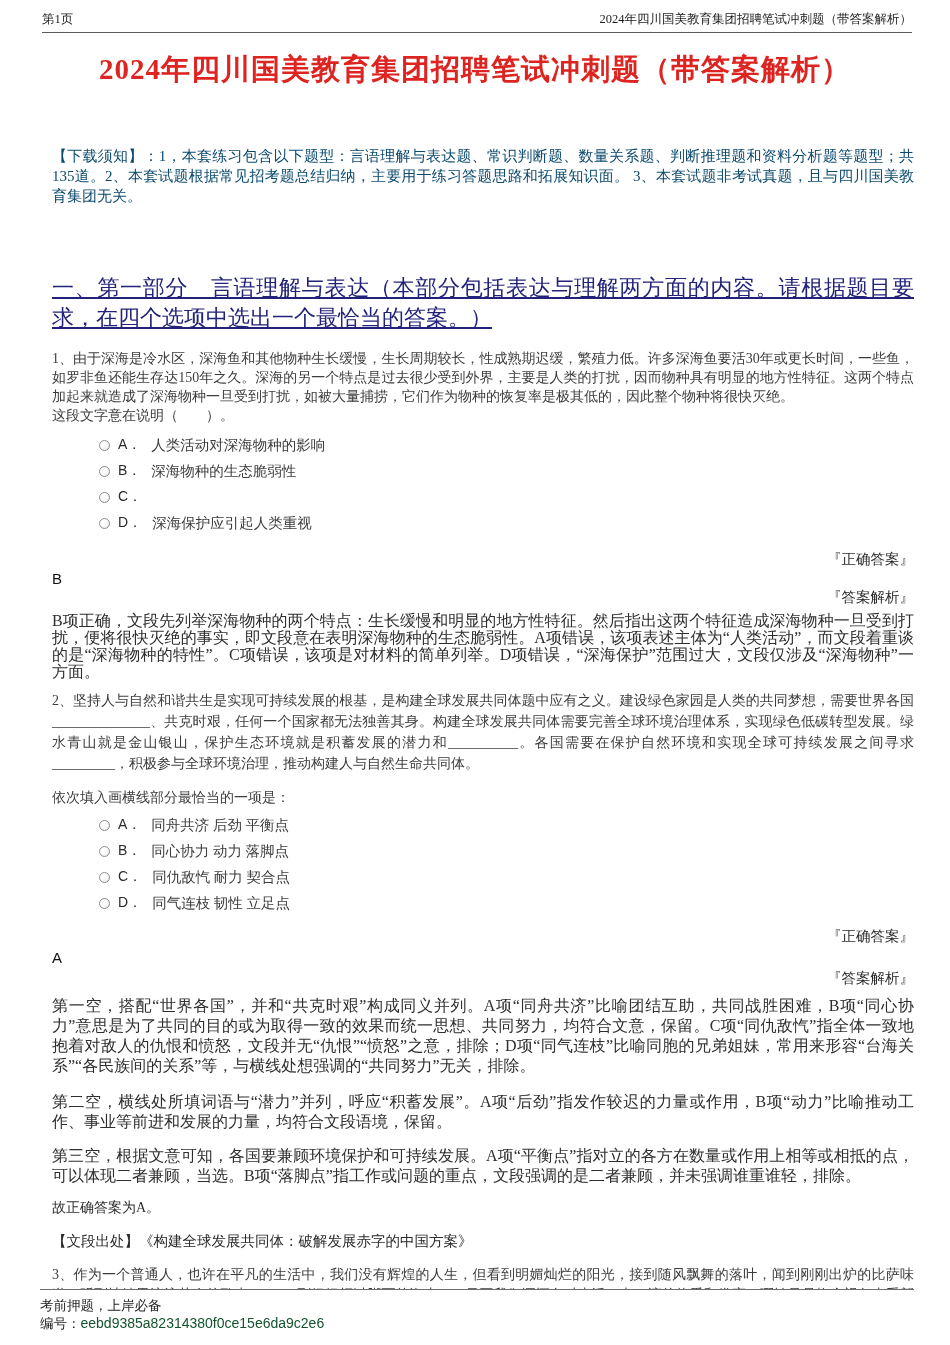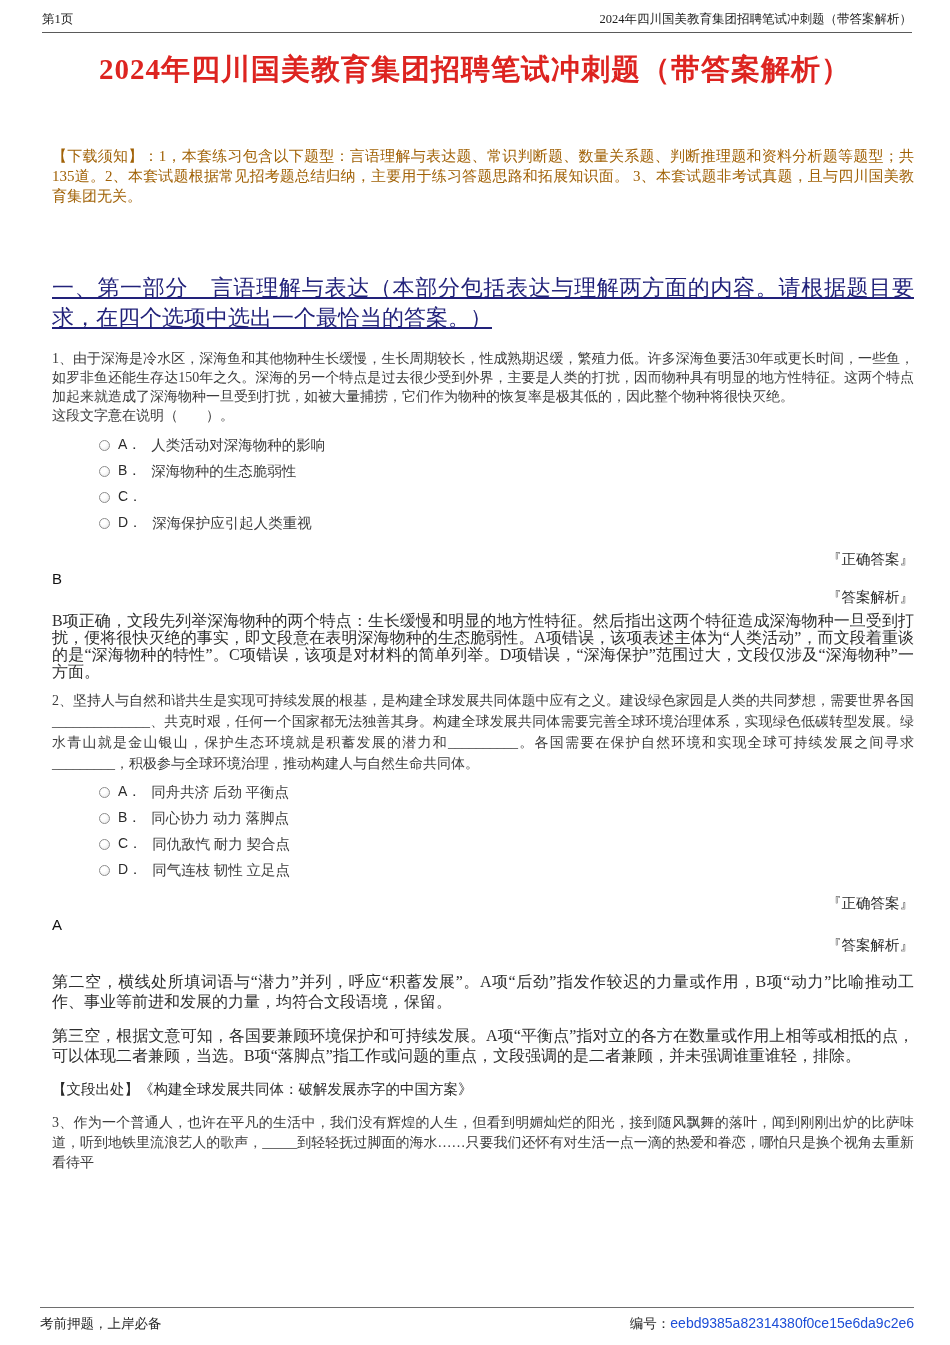--- a/index.html
+++ b/index.html
@@ -35,21 +35,21 @@
     font-weight: 700;
     letter-spacing: 1px;
     color: #dd2420;
   }
   .content { margin: 0 36px 0 52px; }
   .notice {
     margin-top: 57px;
     font-size: 15px;
     line-height: 20px;
     text-align: justify;
-    color: #a16207;
+    color: #0c4a6e;
   }
   .section-heading {
     margin-top: 67px;
     font-size: 22px;
     line-height: 30px;
     font-weight: 400;
     text-align: justify;
     color: #22227a;
     text-decoration: underline;
   }
@@ -128,25 +128,26 @@
     right: 36px;
     bottom: 0;
     background: #ffffff;
     border-top: 1px solid #6e6e6e;
     padding: 7px 0 12px 0;
     display: flex;
     justify-content: space-between;
     align-items: baseline;
     font-size: 13.5px;
     color: #1e1e1e;
+    flex-direction: column;
   }
   .doc-id-value {
     font-family: "Liberation Sans", "DejaVu Sans", sans-serif;
     font-size: 14px;
-    color: #1d4ed8;
+    color: #14532d;
   }
 </style>
 </head>
 <body>
 
 <div class="page">
 
   <div class="header">
     <span>第1页</span>
     <span>2024年四川国美教育集团招聘笔试冲刺题（带答案解析）</span>
@@ -187,20 +188,21 @@
       <div class="q1-ans">
         <p class="ans-label">『正确答案』</p>
         <p class="ans-letter">B</p>
         <p class="ans-label">『答案解析』</p>
         <p class="analysis q1-analysis">B项正确，文段先列举深海物种的两个特点：生长缓慢和明显的地方性特征。然后指出这两个特征造成深海物种一旦受到打扰，便将很快灭绝的事实，即文段意在表明深海物种的生态脆弱性。A项错误，该项表述主体为“人类活动”，而文段着重谈的是“深海物种的特性”。C项错误，该项是对材料的简单列举。D项错误，“深海保护”范围过大，文段仅涉及“深海物种”一方面。</p>
       </div>
     </section>
 
     <section>
       <p class="stem q2-stem">2、坚持人与自然和谐共生是实现可持续发展的根基，是构建全球发展共同体题中应有之义。建设绿色家园是人类的共同梦想，需要世界各国______________、共克时艰，任何一个国家都无法独善其身。构建全球发展共同体需要完善全球环境治理体系，实现绿色低碳转型发展。绿水青山就是金山银山，保护生态环境就是积蓄发展的潜力和__________。各国需要在保护自然环境和实现全球可持续发展之间寻求_________，积极参与全球环境治理，推动构建人与自然生命共同体。</p>
+      <p class="prompt q2-prompt">依次填入画横线部分最恰当的一项是：</p>
       <div class="options q2-options">
         <div class="option">
           <span class="radio"></span>
           <span class="opt-letter">A．</span>
           <span class="opt-text">同舟共济 后劲 平衡点</span>
         </div>
         <div class="option">
           <span class="radio"></span>
           <span class="opt-letter">B．</span>
           <span class="opt-text">同心协力 动力 落脚点</span>
@@ -213,22 +215,24 @@
         <div class="option">
           <span class="radio"></span>
           <span class="opt-letter">D．</span>
           <span class="opt-text">同气连枝 韧性 立足点</span>
         </div>
       </div>
       <div class="q2-ans">
         <p class="ans-label">『正确答案』</p>
         <p class="ans-letter">A</p>
         <p class="ans-label">『答案解析』</p>
+        <p class="analysis q2-p1">第一空，搭配“世界各国”，并和“共克时艰”构成同义并列。A项“同舟共济”比喻团结互助，共同战胜困难，B项“同心协力”意思是为了共同的目的或为取得一致的效果而统一思想、共同努力，均符合文意，保留。C项“同仇敌忾”指全体一致地抱着对敌人的仇恨和愤怒，文段并无“仇恨”“愤怒”之意，排除；D项“同气连枝”比喻同胞的兄弟姐妹，常用来形容“台海关系”“各民族间的关系”等，与横线处想强调的“共同努力”无关，排除。</p>
         <p class="analysis q2-p2">第二空，横线处所填词语与“潜力”并列，呼应“积蓄发展”。A项“后劲”指发作较迟的力量或作用，B项“动力”比喻推动工作、事业等前进和发展的力量，均符合文段语境，保留。</p>
         <p class="analysis q2-p3">第三空，根据文意可知，各国要兼顾环境保护和可持续发展。A项“平衡点”指对立的各方在数量或作用上相等或相抵的点，可以体现二者兼顾，当选。B项“落脚点”指工作或问题的重点，文段强调的是二者兼顾，并未强调谁重谁轻，排除。</p>
+        <p class="conclusion">故正确答案为A。</p>
         <p class="source">【文段出处】《构建全球发展共同体：破解发展赤字的中国方案》</p>
       </div>
     </section>
 
     <section>
       <p class="stem q3-stem">3、作为一个普通人，也许在平凡的生活中，我们没有辉煌的人生，但看到明媚灿烂的阳光，接到随风飘舞的落叶，闻到刚刚出炉的比萨味道，听到地铁里流浪艺人的歌声，_____到轻轻抚过脚面的海水……只要我们还怀有对生活一点一滴的热爱和眷恋，哪怕只是换个视角去重新看待平</p>
     </section>
 
   </div>
 

